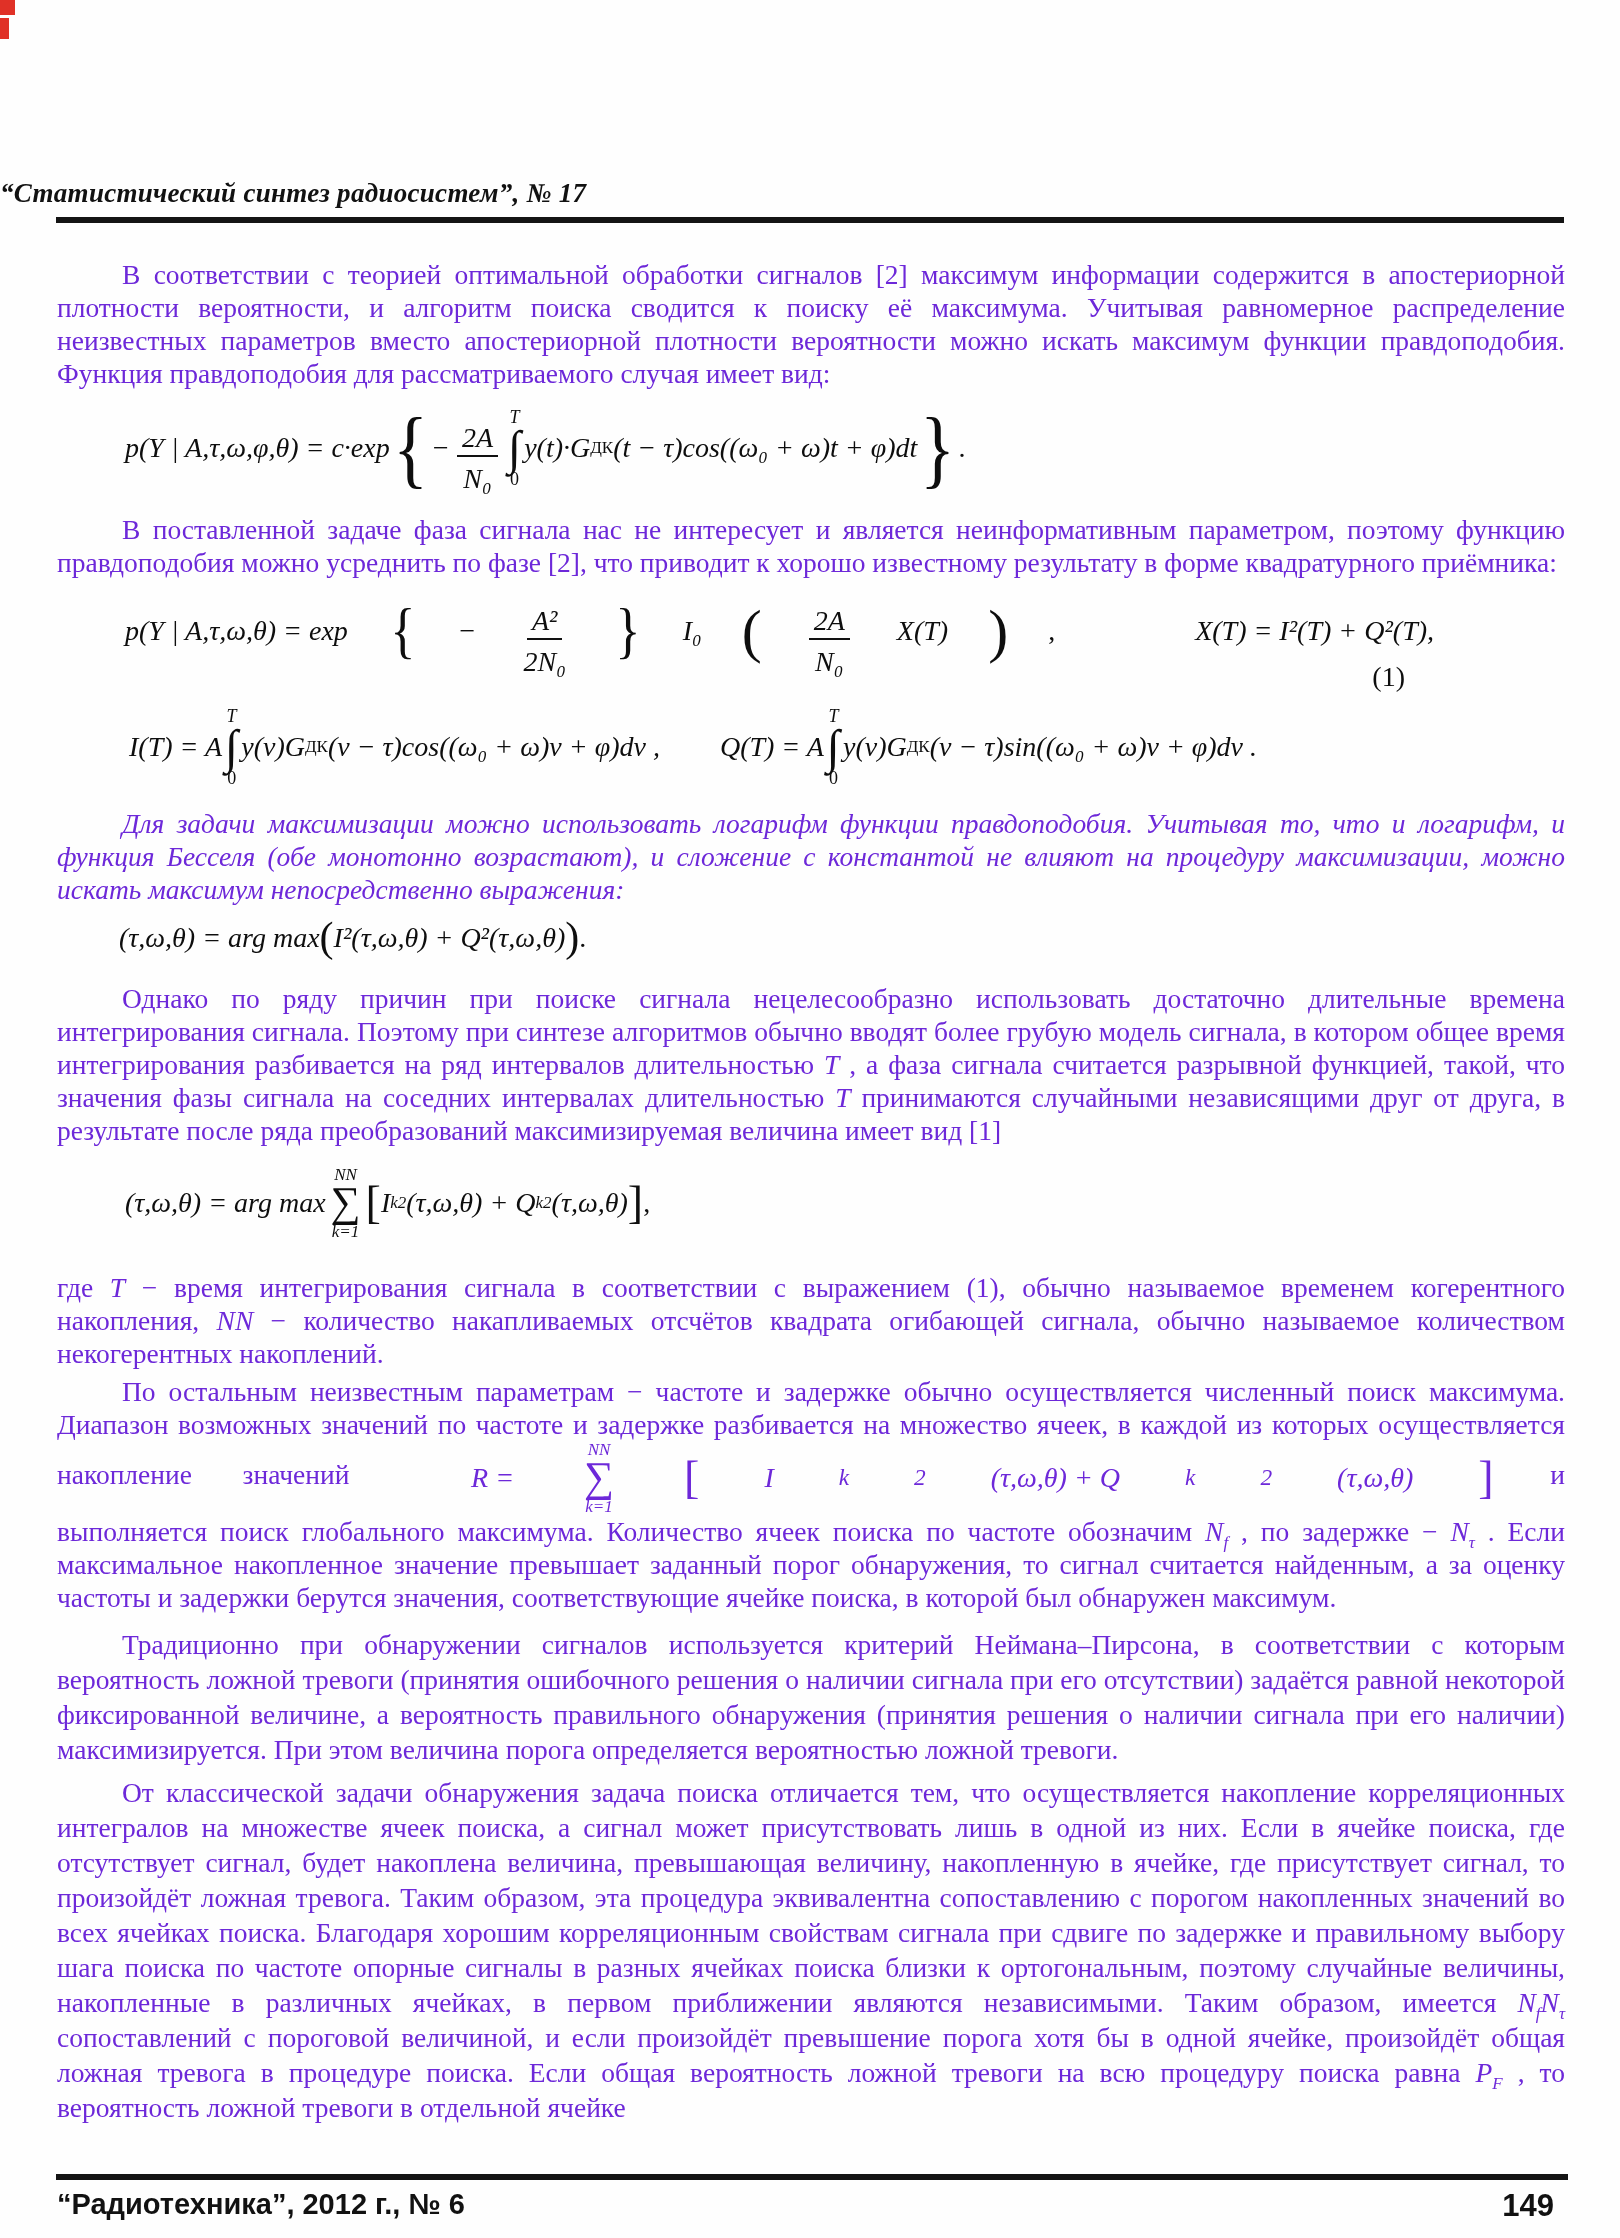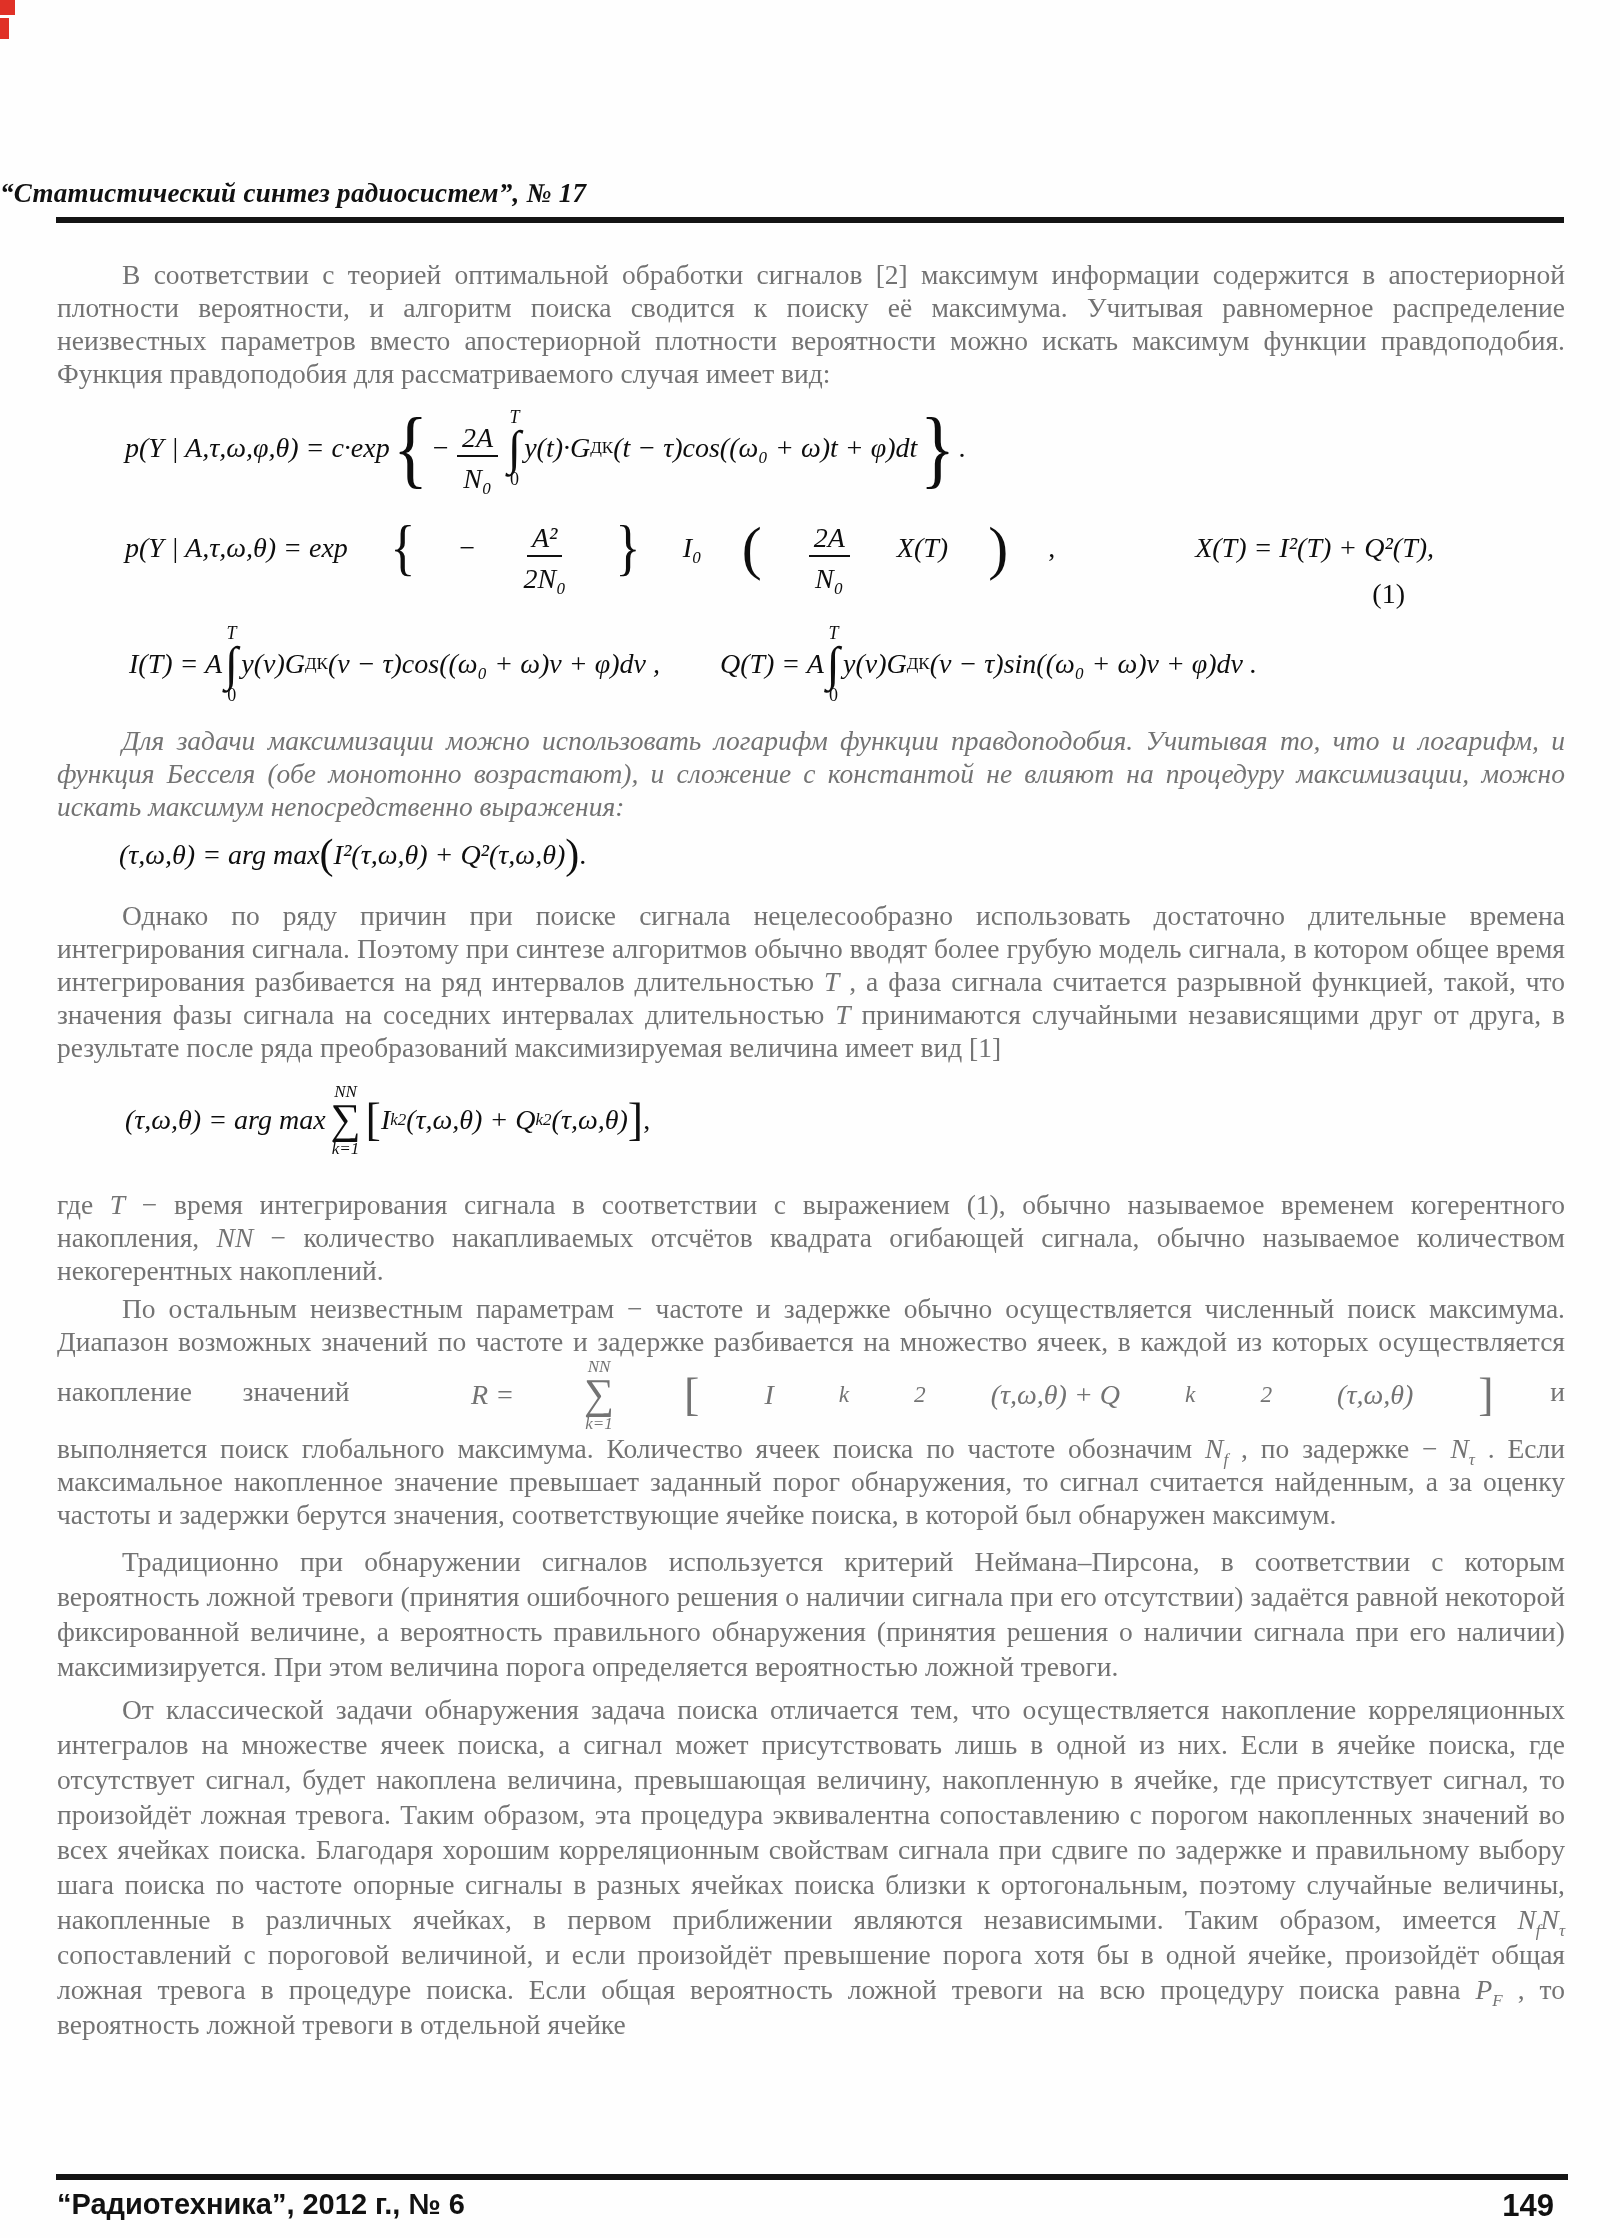--- a/index.html
+++ b/index.html
@@ -13,21 +13,21 @@
         font-size:27px;font-weight:bold;font-style:italic;letter-spacing:.3px;}
   .rule-top{position:absolute;top:217px;left:56px;width:1508px;height:6px;background:#141414;}
   .rule-bottom{position:absolute;top:2174px;left:56px;width:1512px;height:6px;background:#141414;}
   .footer{position:absolute;top:2188px;left:57px;right:66px;display:flex;justify-content:space-between;
         font-family:"Liberation Sans","DejaVu Sans",sans-serif;font-weight:bold;}
   .footer .fj{font-size:29px;}
   .footer .fp{font-size:31px;}
   
   .content{position:absolute;top:240px;left:57px;width:1508px;}
   p.para{margin:0;font-size:27.5px;line-height:33px;text-align:justify;
-        text-align-last:left;color:#737373;}
+        text-align-last:left;color:#6d28d9;}
   p.indent{text-indent:65px;}
   p.lh35{line-height:35px;}
   .mv{font-style:italic;font-family:"Liberation Serif",serif;}
   .psub{font-size:17px;font-style:italic;vertical-align:-7px;line-height:0;}
   
   .fr{display:flex;align-items:center;font-size:28px;font-style:italic;color:#0e0e0e;white-space:nowrap;}
   .fr .up{font-style:normal;}
   .frac{display:inline-flex;flex-direction:column;align-items:center;margin:0 7px;line-height:1.05;}
   .frac .n{padding:0 5px 3px;border-bottom:2.5px solid #111;margin-top:20px;}
   .frac .d{padding-top:7px;}
@@ -81,20 +81,21 @@
         <span class="s">∫</span>
         <span class="lim up">0</span>
       </span>
       <span>y(t)·G</span>
         <sub class="up">ДК</sub>
         <span>(t − τ)cos((ω₀ + ω)t + φ)dt</span>
       <span class="bb b86">}</span>
       <span class="up">.</span>
     </div>
 
+    <p class="para indent" style="margin-top:17px;">В поставленной задаче фаза сигнала нас не интересует и является неинформативным параметром, поэтому функцию правдоподобия можно усреднить по фазе [2], что приводит к хорошо известному результату в форме квадратурного приёмника:</p>
 
     <div class="fr f2">
       <span>p(Y | A,τ,ω,θ) = exp</span>
       <span class="bb b62">{</span>
       <span>−</span>
       <span class="frac">
         <span class="n">A²</span>
         <span class="d">2N₀</span>
       </span>
       <span class="bb b62">}</span>

